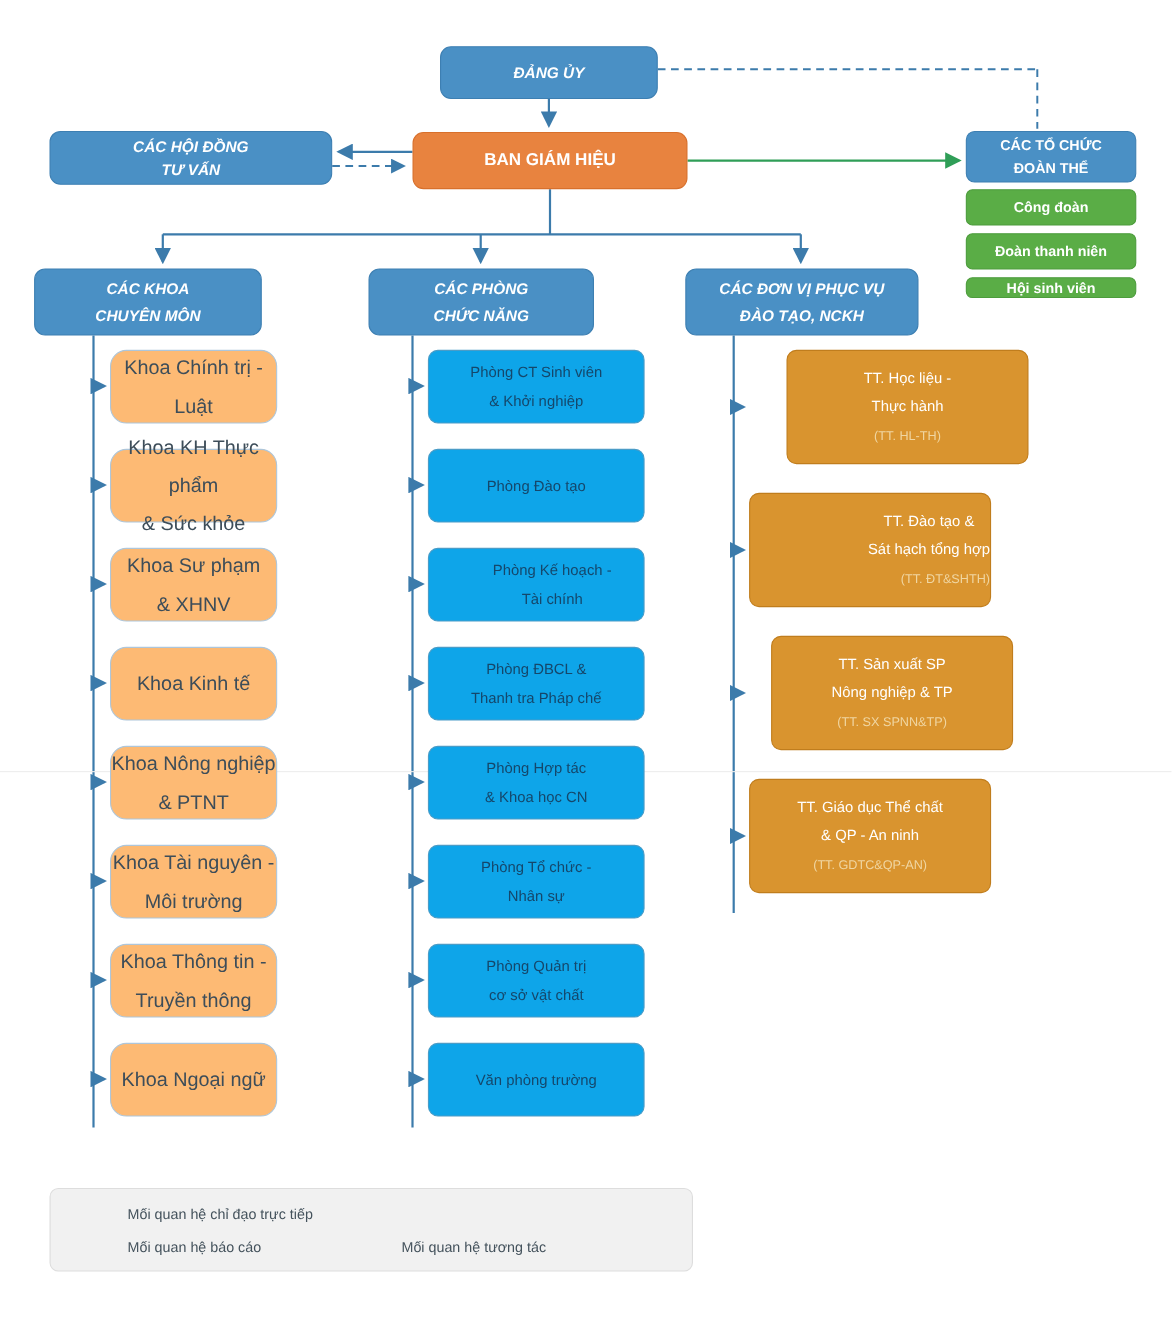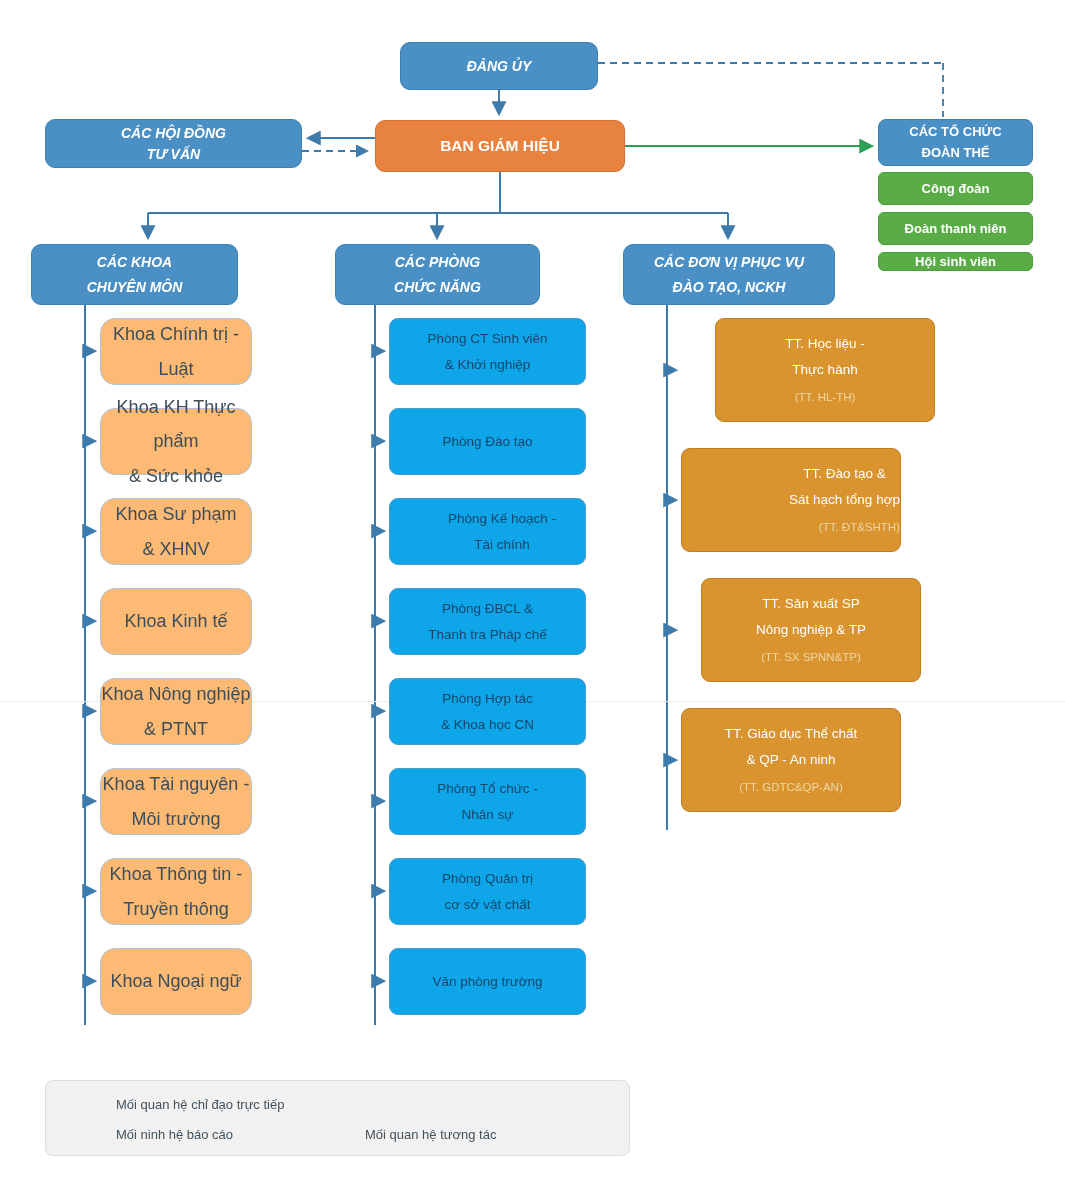--- a/index.html
+++ b/index.html
@@ -156,14 +156,14 @@
   <span class="sub">(TT. SX SPNN&amp;TP)</span>
 </div>
 <div class="box tt" style="left:681px;top:708px;width:220px;height:104px;">
   <span>TT. Giáo dục Thể chất
 &amp; QP - An ninh</span>
   <span class="sub">(TT. GDTC&amp;QP-AN)</span>
 </div>
 
 <div class="legend-box"></div>
 <div class="legend-label" style="left:116px;top:1104px;">Mối quan hệ chỉ đạo trực tiếp</div>
-<div class="legend-label" style="left:116px;top:1134px;">Mối ninh hệ báo cáo</div>
+<div class="legend-label" style="left:116px;top:1134px;">Mối quan hệ báo cáo</div>
 <div class="legend-label" style="left:365px;top:1134px;">Mối quan hệ tương tác</div>
 
 </body></html>

